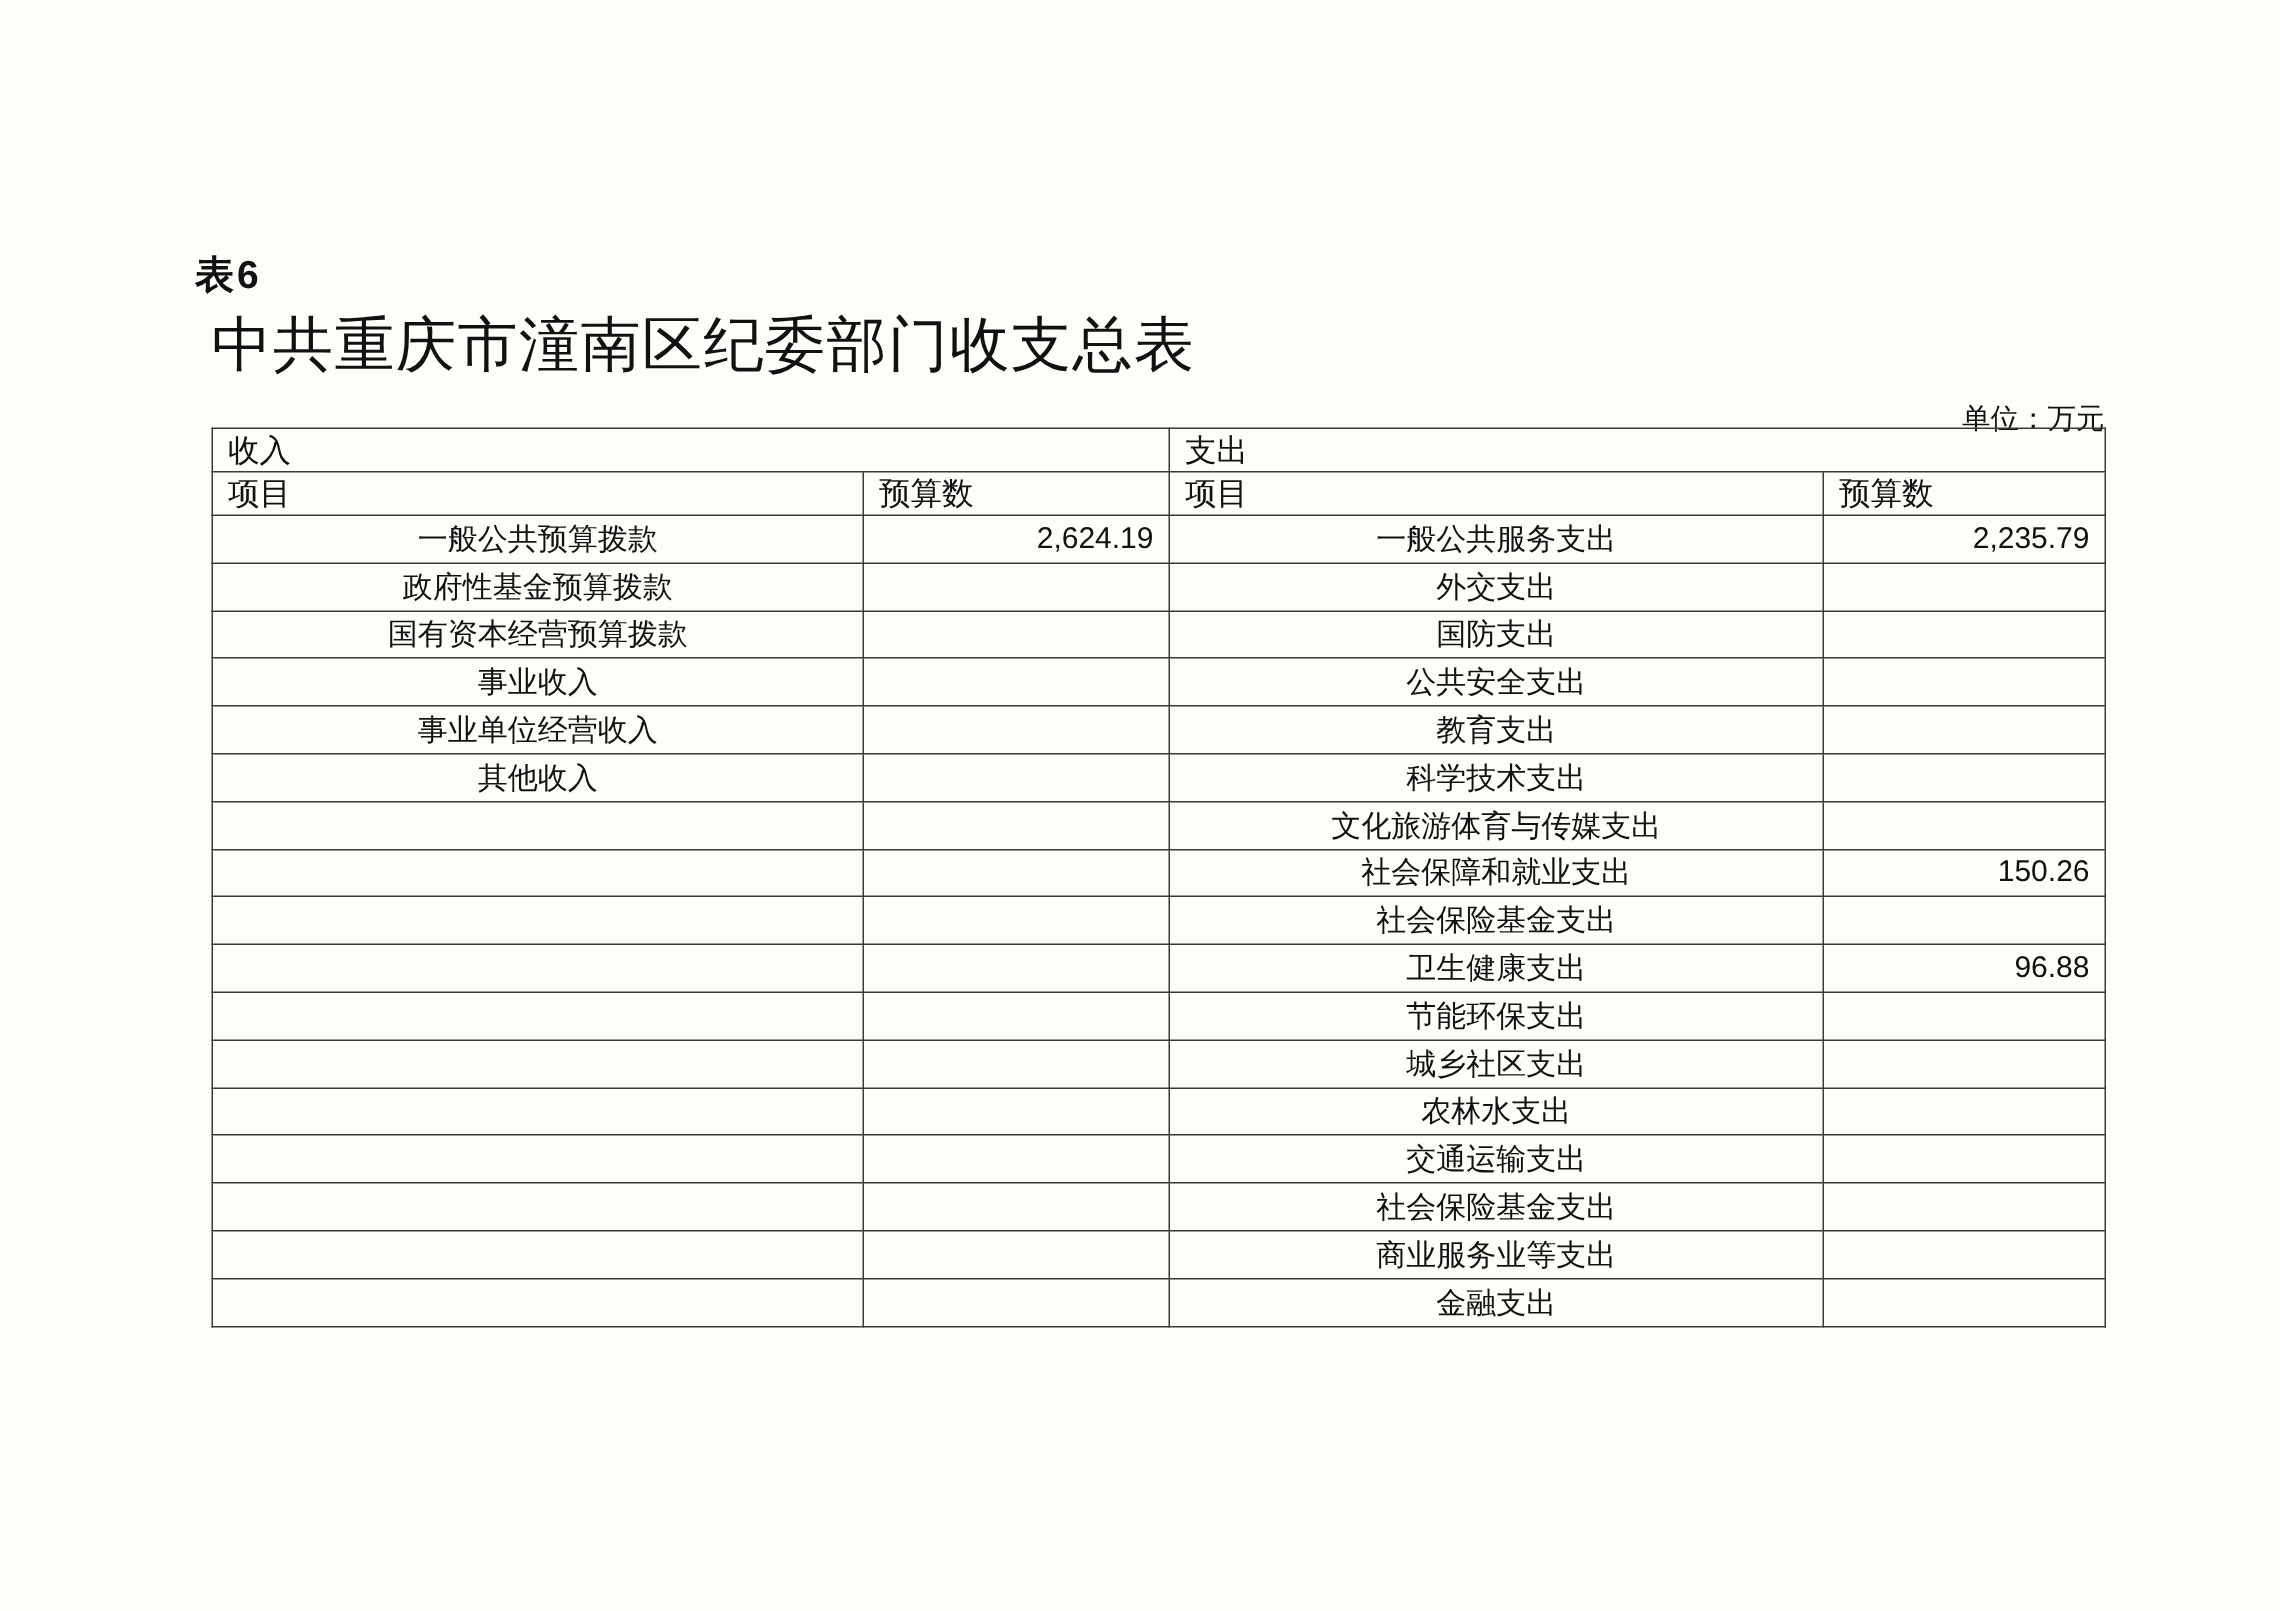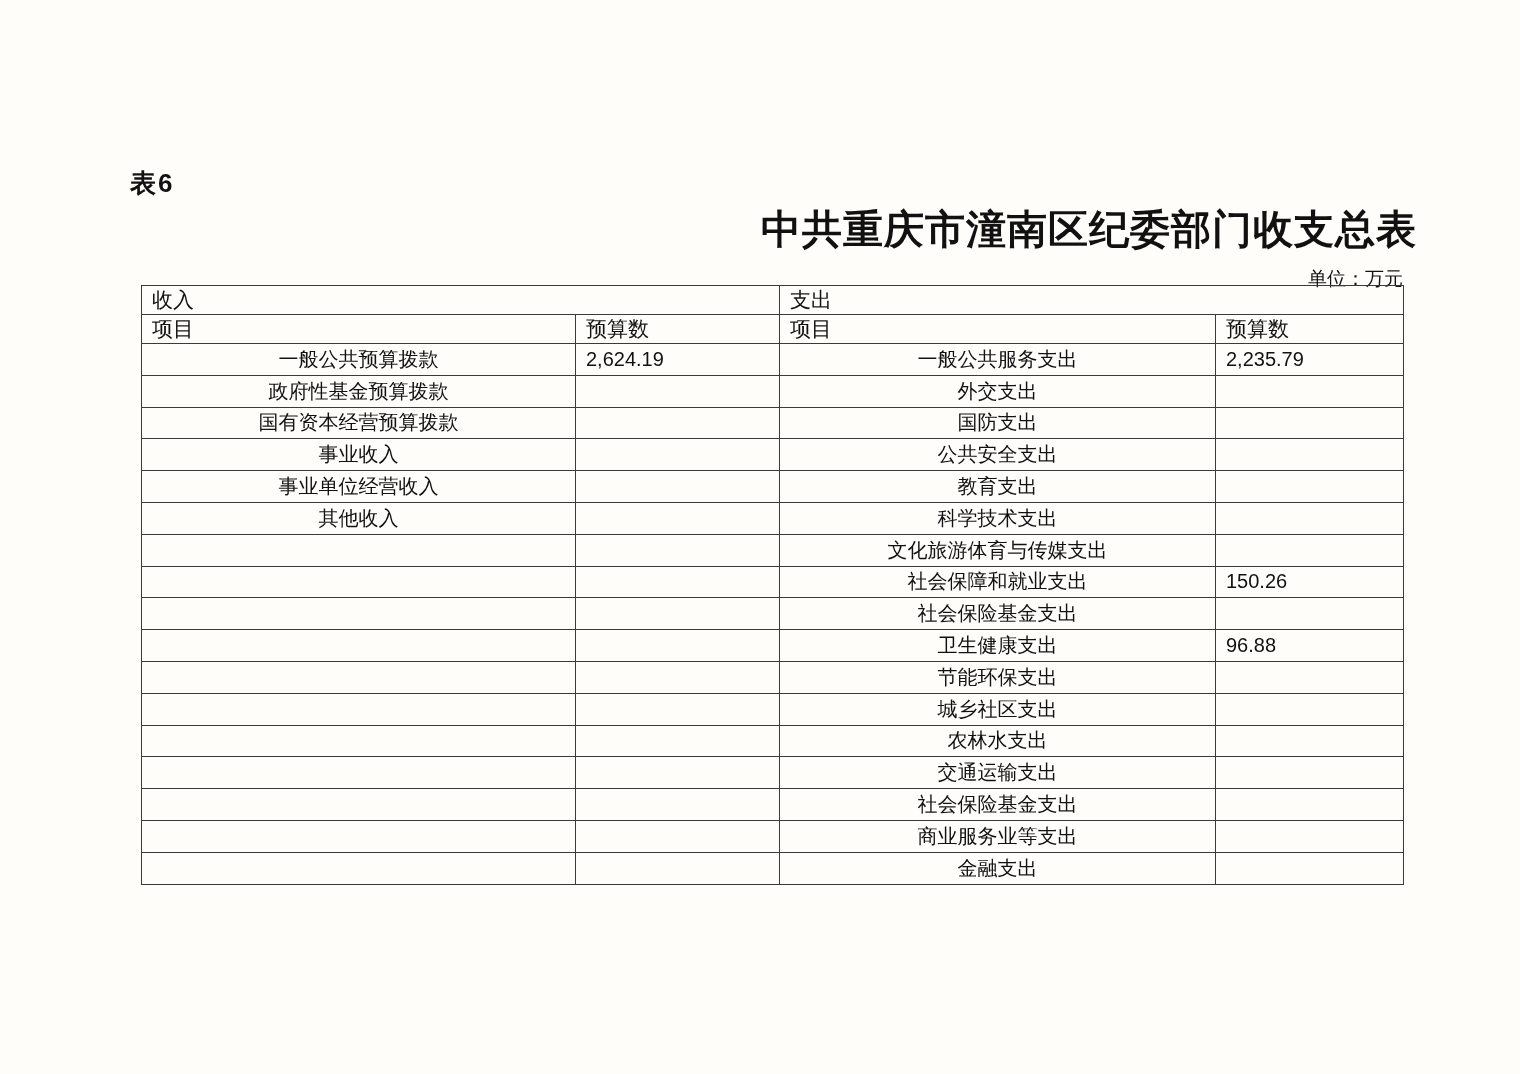--- a/index.html
+++ b/index.html
@@ -23,27 +23,27 @@
     position: absolute;
     left: 130px;
     top: 166px;
     font-size: 26px;
     font-weight: bold;
     font-family: "Liberation Sans", sans-serif;
     letter-spacing: 2px;
   }
   .doc-title {
     position: absolute;
-    left: 155px;
+    left: 141px;
     top: 202px;
     width: 1262px;
     margin: 0;
-    text-align: right;
+    text-align: left;
     font-size: 40px;
-    font-weight: bold;
+    font-weight: normal;
     font-family: "Liberation Sans", sans-serif;
     letter-spacing: 1px;
   }
   .unit-label {
     position: absolute;
     left: 141px;
     top: 266px;
     width: 1262px;
     text-align: right;
     font-size: 19px;
@@ -77,21 +77,21 @@
   table.budget tbody tr {
     height: 31.8px;
   }
   td.item {
     font-size: 20px;
     text-align: center;
     font-family: "Liberation Serif", "DejaVu Serif", serif;
   }
   td.num {
     font-size: 20px;
-    text-align: left;
+    text-align: right;
     font-family: "Liberation Sans", sans-serif;
   }
 </style>
 </head>
 <body>
 
 <div class="page">
 
   <div class="table-label">表6</div>
 

